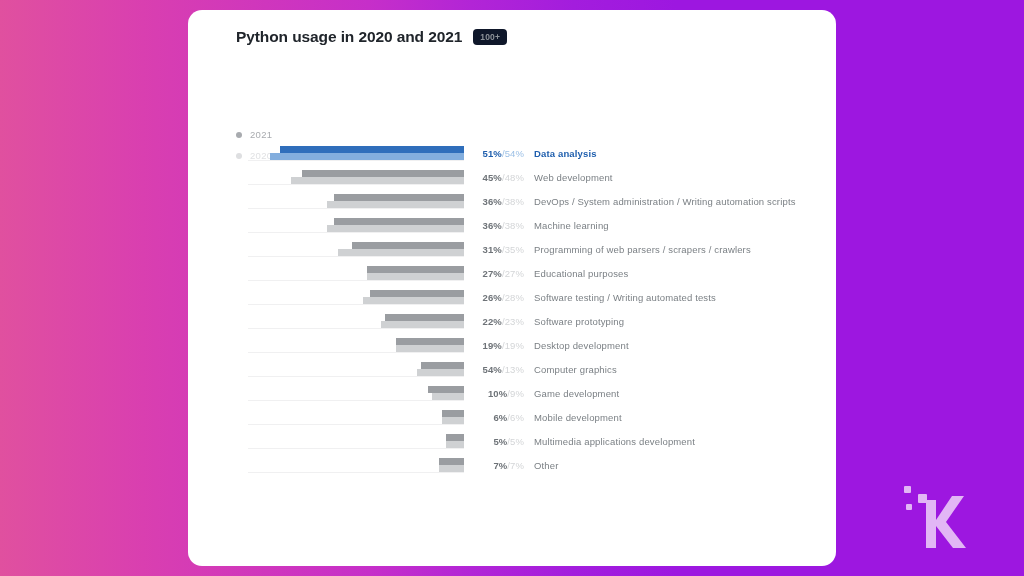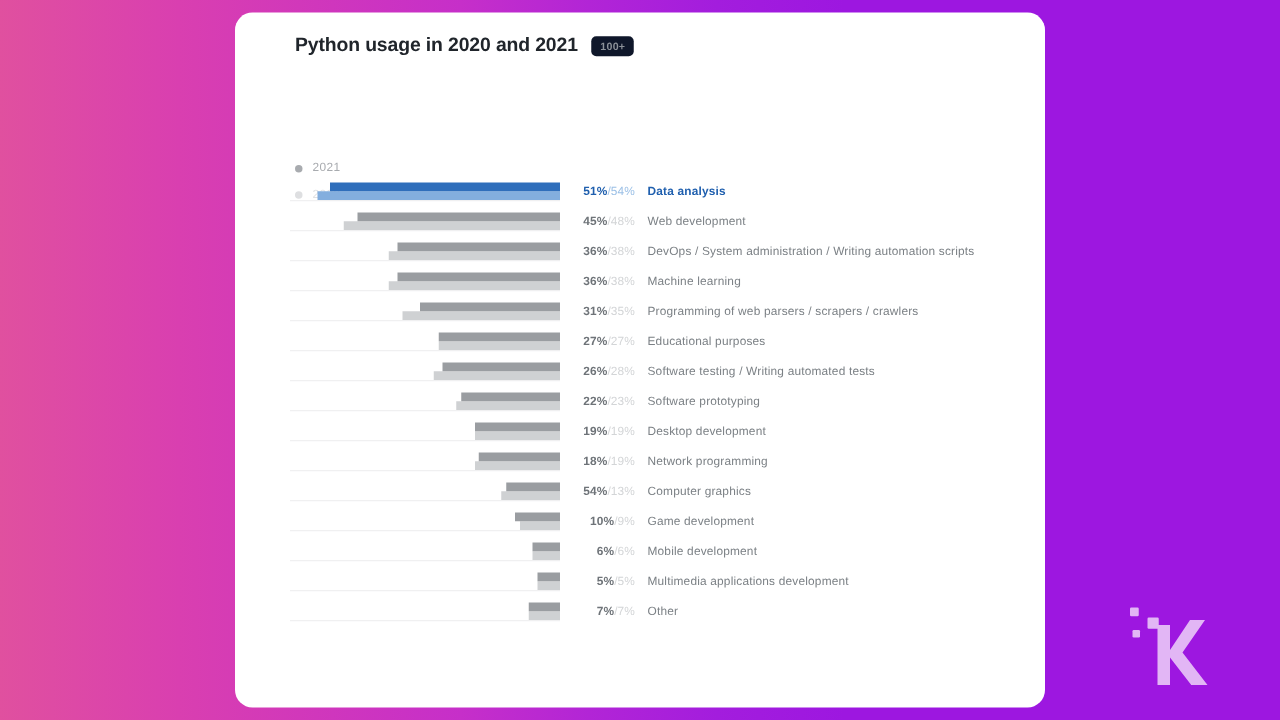--- a/index.html
+++ b/index.html
@@ -111,21 +111,21 @@
   .legend-label {
     font-size: 9.5px;
     letter-spacing: 0.3px;
   }
   .legend-label.y2021 { color: #a8abaf; }
   .legend-label.y2020 { color: #e0e1e3; }
 
   
   .rows {
     position: absolute;
-    left: 44px;
+    left: 60px;
     top: 133px;
     width: 575px;
   }
   .row {
     position: relative;
     height: 24px;
   }
 
   
   .plot {
@@ -307,29 +307,20 @@
               <div class="track"></div>
               <div class="bar b2020" style="width: 68.4px;"></div>
               <div class="bar b2021" style="width: 68.4px;"></div>
             </div>
             <div class="values"><span class="v-cur">19%</span><span class="v-prev">/</span><span class="v-prev">19%</span></div>
             <div class="cat-label">Desktop development</div>
           </div>
           <div class="row">
             <div class="plot">
               <div class="track"></div>
-              <div class="bar b2020" style="width: 68.4px;"></div>
-              <div class="bar b2021" style="width: 64.8px;"></div>
-            </div>
-            <div class="values"><span class="v-cur">18%</span><span class="v-prev">/</span><span class="v-prev">19%</span></div>
-            <div class="cat-label">Network programming</div>
-          </div>
-          <div class="row">
-            <div class="plot">
-              <div class="track"></div>
               <div class="bar b2020" style="width: 46.8px;"></div>
               <div class="bar b2021" style="width: 43.2px;"></div>
             </div>
             <div class="values"><span class="v-cur">54%</span><span class="v-prev">/</span><span class="v-prev">13%</span></div>
             <div class="cat-label">Computer graphics</div>
           </div>
           <div class="row">
             <div class="plot">
               <div class="track"></div>
               <div class="bar b2020" style="width: 32.4px;"></div>

